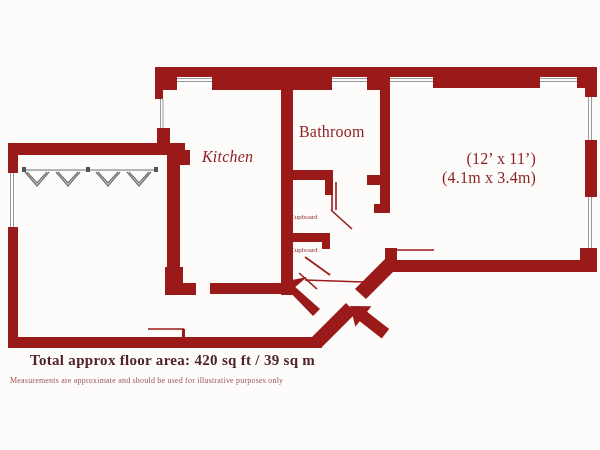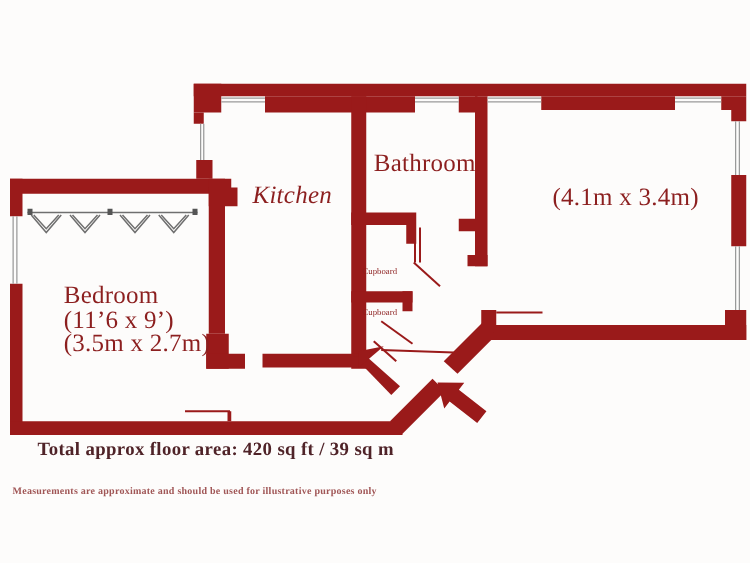--- a/index.html
+++ b/index.html
@@ -6,34 +6,34 @@
   .canvas{
     position:relative;width:600px;height:450px;background:#fdfcfb;
     font-family:"Liberation Serif","DejaVu Serif",serif;overflow:hidden;
   }
   svg.plan{position:absolute;left:0;top:0;}
   .wall{fill:var(--wall);}
   .thin{stroke:var(--wall);stroke-width:1.6;fill:none;}
   .win{stroke:var(--window-line);stroke-width:1;fill:none;}
   .ward{stroke:var(--wardrobe-line);stroke-width:1.2;fill:none;}
   .room-label{
-    position:absolute;color:var(--label);font-size:20px;line-height:19px;
-    white-space:pre;letter-spacing:.2px;
+    position:absolute;color:var(--label);font-size:16px;line-height:19px;
+    white-space:pre;letter-spacing:.2px;text-align:right;
   }
   .room-label .dim{display:block;}
   .cup-label{
     position:absolute;color:var(--label);font-size:7px;line-height:8px;white-space:pre;
   }
   .footer-title{
     position:absolute;left:10px;top:352px;width:580px;
     color:var(--title);font-size:15px;font-weight:700;letter-spacing:.3px;margin-left:20px;
   }
   .footer-disclaimer{
     position:absolute;left:10px;top:376px;width:580px;
-    color:var(--disclaimer);font-size:8px;font-weight:700;letter-spacing:.2px;margin-top:12px;
+    color:var(--disclaimer);font-size:8px;font-weight:400;letter-spacing:.2px;
   }
 </style>
 </head>
 <body>
 
 <div class="canvas">
 
   <svg class="plan" width="600" height="450" viewBox="0 0 600 450">
 
     <g>
@@ -160,23 +160,22 @@
 
     <g transform="translate(350,306) rotate(38)">
       <path class="wall" d="M0,0 L17,-13 L17,-6 L45,-6 L45,6 L17,6 L17,13 Z"></path>
     </g>
   </svg>
 
   <span class="room-label" style="left:202px;top:147px;font-style:italic;">Kitchen</span>
 
   <span class="room-label" style="left:299px;top:122px;">Bathroom</span>
 
-  <span class="room-label" style="left:442px;top:149px;"><span class="dim">(4.1m x 3.4m)</span></span>
+  <span class="room-label" style="left:442px;top:149px;"><span class="dim">(12’ x 11’)</span><span class="dim">(4.1m x 3.4m)</span></span>
 
-  <span class="room-label" style="left:51px;top:227px;line-height:19.5px;"><span>Bedroom</span><span class="dim">(11’6 x 9’)</span><span class="dim">(3.5m x 2.7m)</span></span>
 
   <span class="cup-label" style="left:290px;top:213px;">Cupboard</span>
 
   <span class="cup-label" style="left:290px;top:246px;">Cupboard</span>
 
   <div class="footer-title">Total approx floor area: 420 sq ft / 39 sq m</div>
 
   <div class="footer-disclaimer">Measurements are approximate and should be used for illustrative purposes only</div>
 </div>
 

